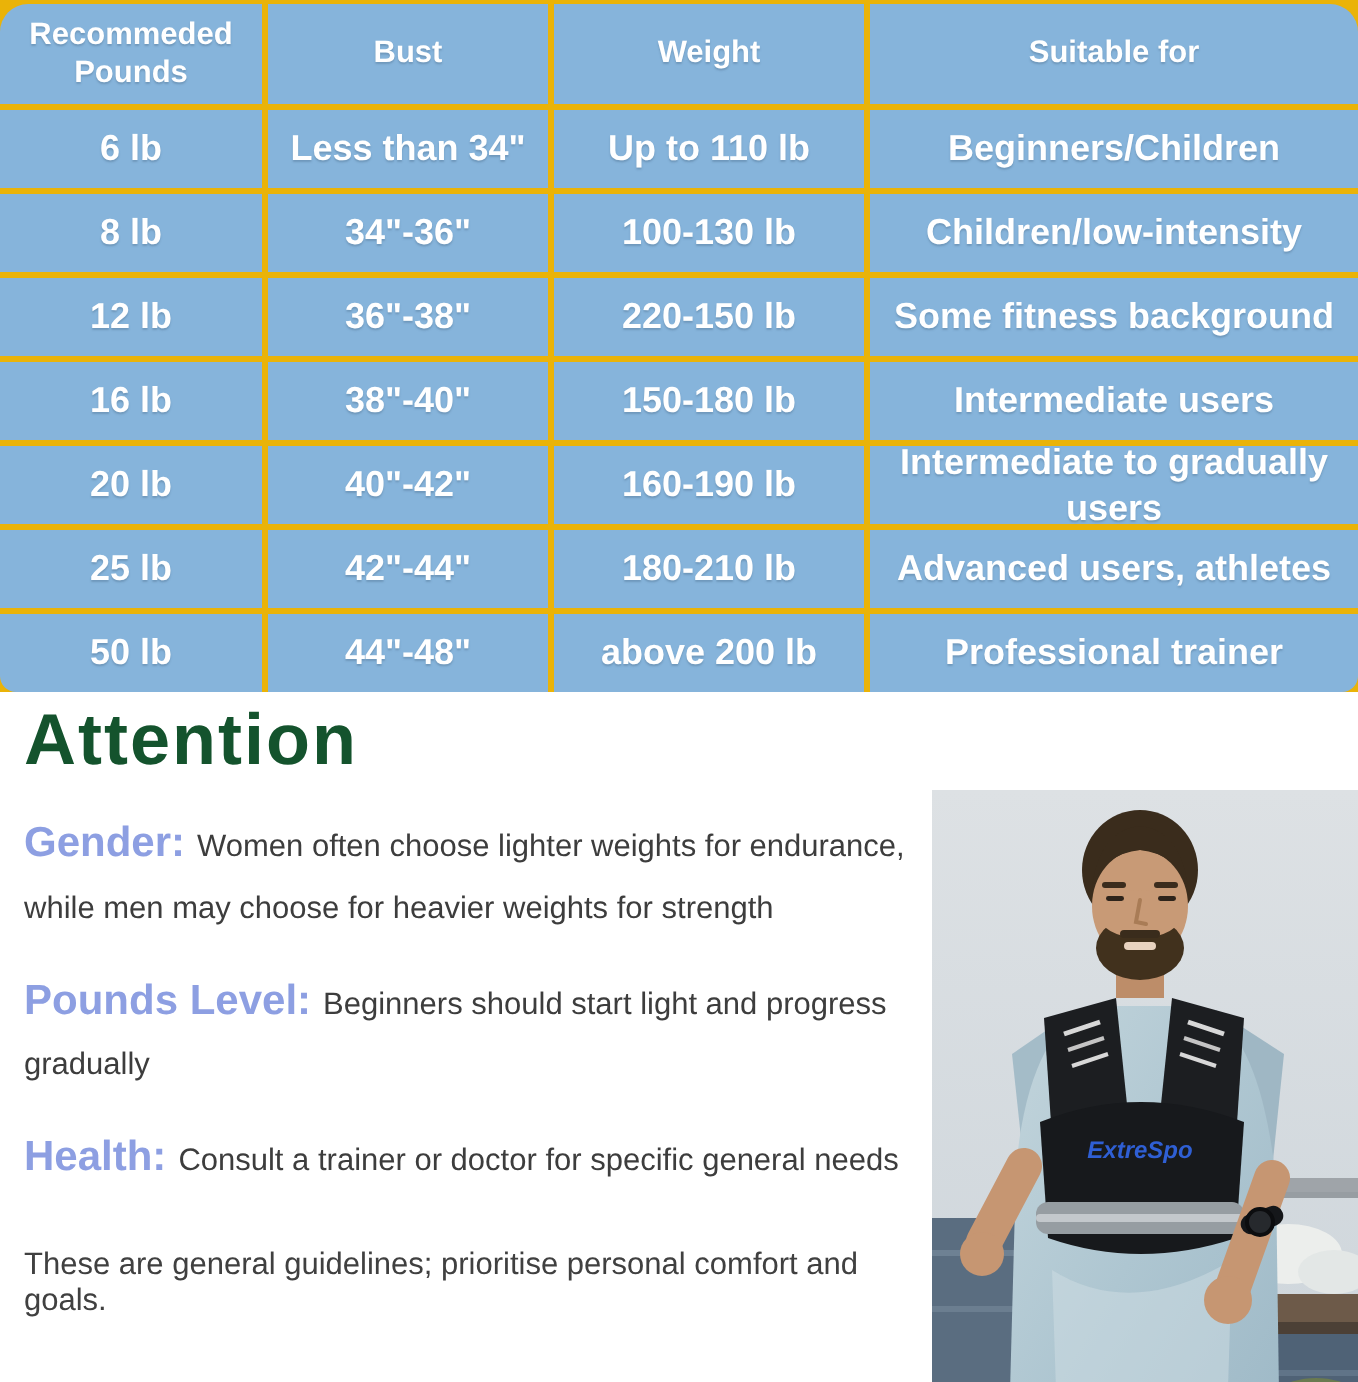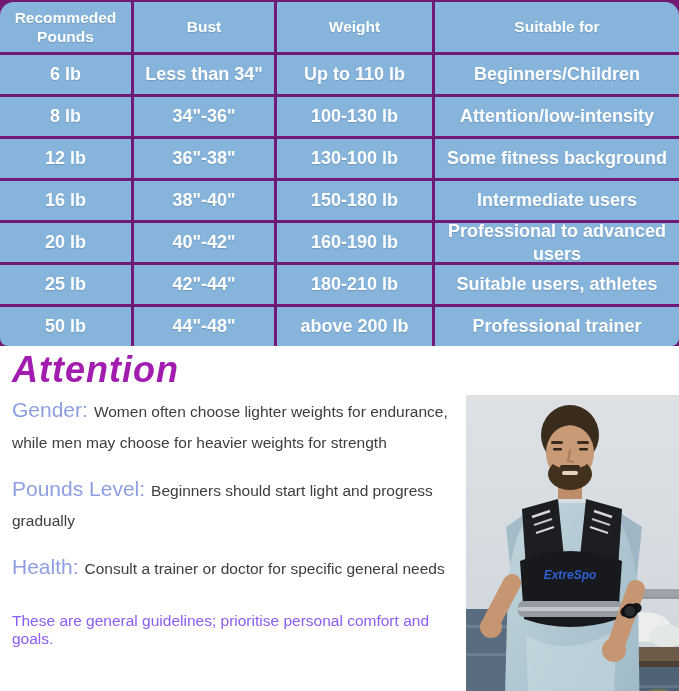--- a/index.html
+++ b/index.html
@@ -9,21 +9,21 @@
     position:relative; width:679px; height:691px;
     background:#ffffff; overflow:hidden;
   }
 
   
   .size-table {
     position:absolute; left:0; top:0; width:679px;
     display:grid;
     grid-template-columns:131px 140px 155px 1fr;
     gap:3px;
-    background:#701a75;
+    background:#eab308;
     padding-top:2px;
   }
   .cell {
     background:#86b4db;
     color:#ffffff;
     font-weight:bold;
     display:flex; align-items:center; justify-content:center;
     text-align:center;
     font-size:18px;
     line-height:1.25;
@@ -36,29 +36,30 @@
   .cell.tr { border-top-right-radius:14px; }
   .cell.bl { border-bottom-left-radius:8px; }
   .cell.br { border-bottom-right-radius:8px; }
 
   
   .notes {
     position:absolute; left:12px; top:349px; width:448px;
     color:#3d3d3d;
   }
   .attention-title {
-    font-size:36px; font-weight:bold; font-style:italic;
-    color:#a21caf; letter-spacing:1px;
+    font-size:36px; font-weight:bold; 
+    color:#14532d; letter-spacing:1px;
+    margin-bottom:12px;
   }
   .note-block { margin-bottom:13px; font-size:15.5px; line-height:1.8; }
   .note-label {
-    font-size:21px; color:#8d9fe2; font-weight:normal;
+    font-size:21px; color:#8d9fe2; font-weight:bold;
     margin-right:6px;
   }
-  .guideline { font-size:15.5px; color:#8b5cf6; margin-top:26px; }
+  .guideline { font-size:15.5px; color:#404040; margin-top:26px; }
 
   
   .photo-frame {
     position:absolute; left:466px; top:347px;
     width:213px; height:338px; overflow:hidden;margin-top:48px;
   }
   .photo-frame svg { display:block; }
 </style>
 </head>
 <body>
@@ -72,41 +73,41 @@
     <div class="cell header-cell tr">Suitable for</div>
 
     <div class="cell data-cell">6 lb</div>
     <div class="cell data-cell">Less than 34"</div>
     <div class="cell data-cell">Up to 110 lb</div>
     <div class="cell data-cell">Beginners/Children</div>
 
     <div class="cell data-cell">8 lb</div>
     <div class="cell data-cell">34"-36"</div>
     <div class="cell data-cell">100-130 lb</div>
-    <div class="cell data-cell">Attention/low-intensity</div>
+    <div class="cell data-cell">Children/low-intensity</div>
 
     <div class="cell data-cell">12 lb</div>
     <div class="cell data-cell">36"-38"</div>
-    <div class="cell data-cell">130-100 lb</div>
+    <div class="cell data-cell">220-150 lb</div>
     <div class="cell data-cell">Some fitness background</div>
 
     <div class="cell data-cell">16 lb</div>
     <div class="cell data-cell">38"-40"</div>
     <div class="cell data-cell">150-180 lb</div>
     <div class="cell data-cell">Intermediate users</div>
 
     <div class="cell data-cell">20 lb</div>
     <div class="cell data-cell">40"-42"</div>
     <div class="cell data-cell">160-190 lb</div>
-    <div class="cell data-cell">Professional to advanced users</div>
+    <div class="cell data-cell">Intermediate to gradually users</div>
 
     <div class="cell data-cell">25 lb</div>
     <div class="cell data-cell">42"-44"</div>
     <div class="cell data-cell">180-210 lb</div>
-    <div class="cell data-cell">Suitable users, athletes</div>
+    <div class="cell data-cell">Advanced users, athletes</div>
 
     <div class="cell data-cell bl">50 lb</div>
     <div class="cell data-cell">44"-48"</div>
     <div class="cell data-cell">above 200 lb</div>
     <div class="cell data-cell br">Professional trainer</div>
   </div>
 
   <div class="notes">
     <div class="attention-title">Attention</div>
 

